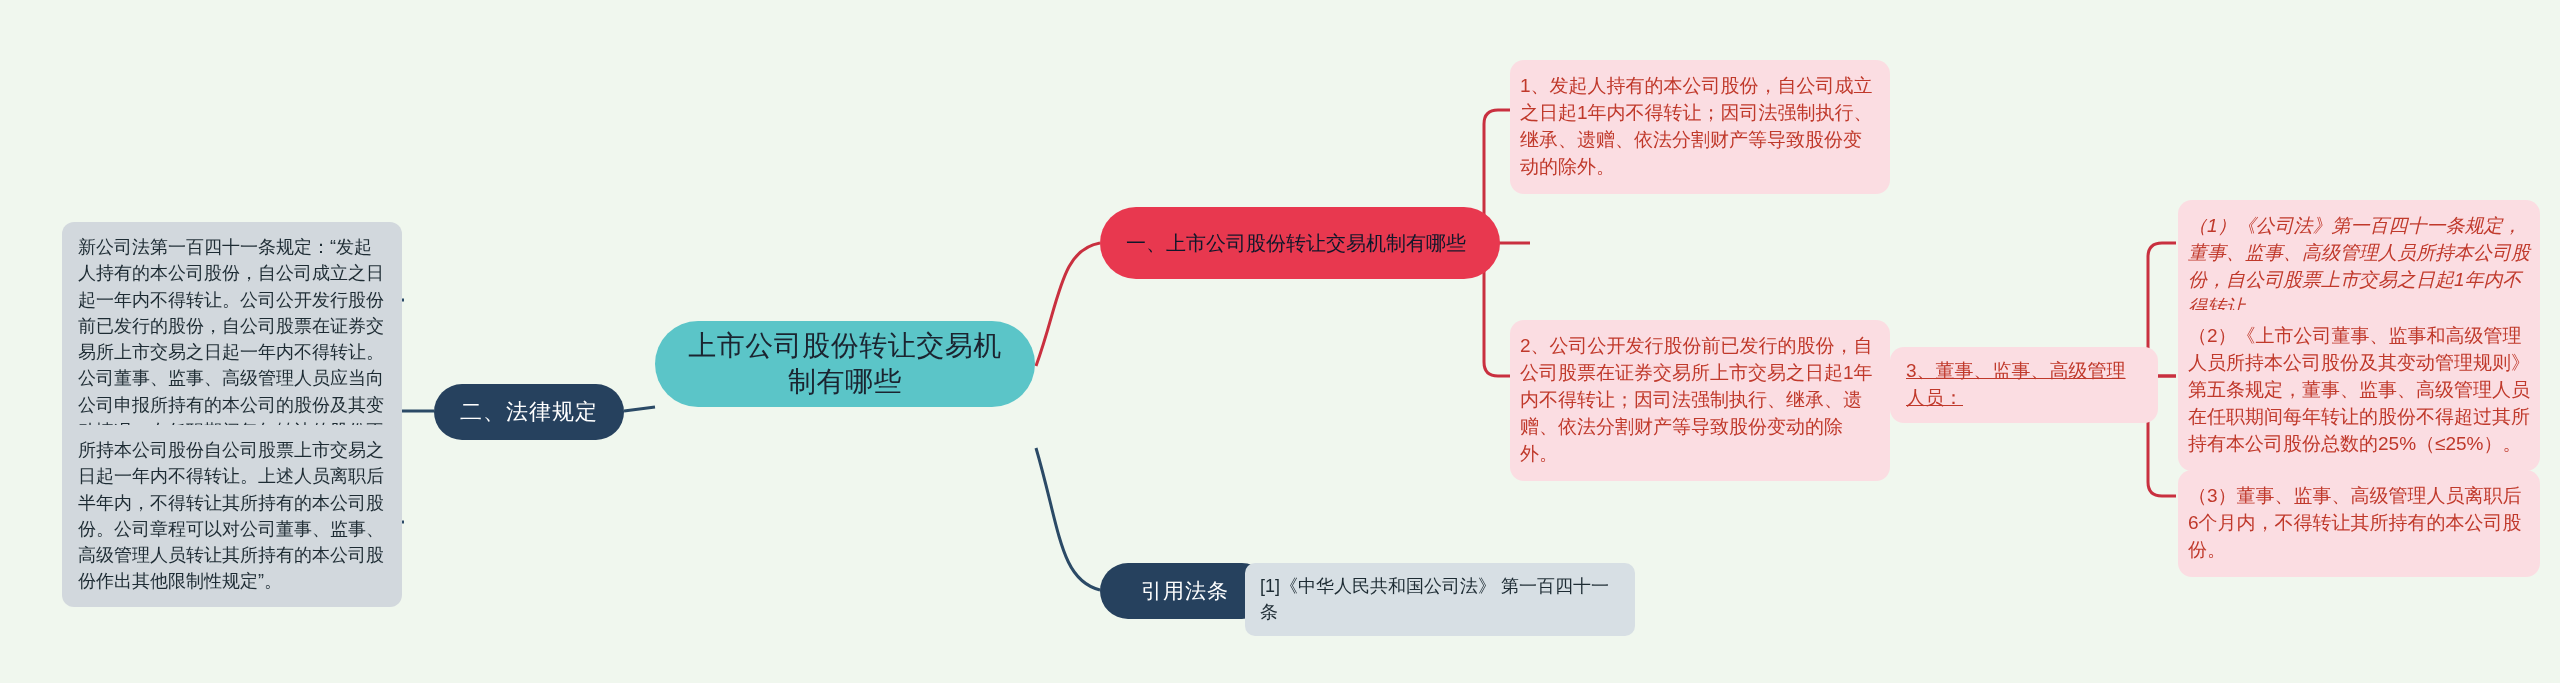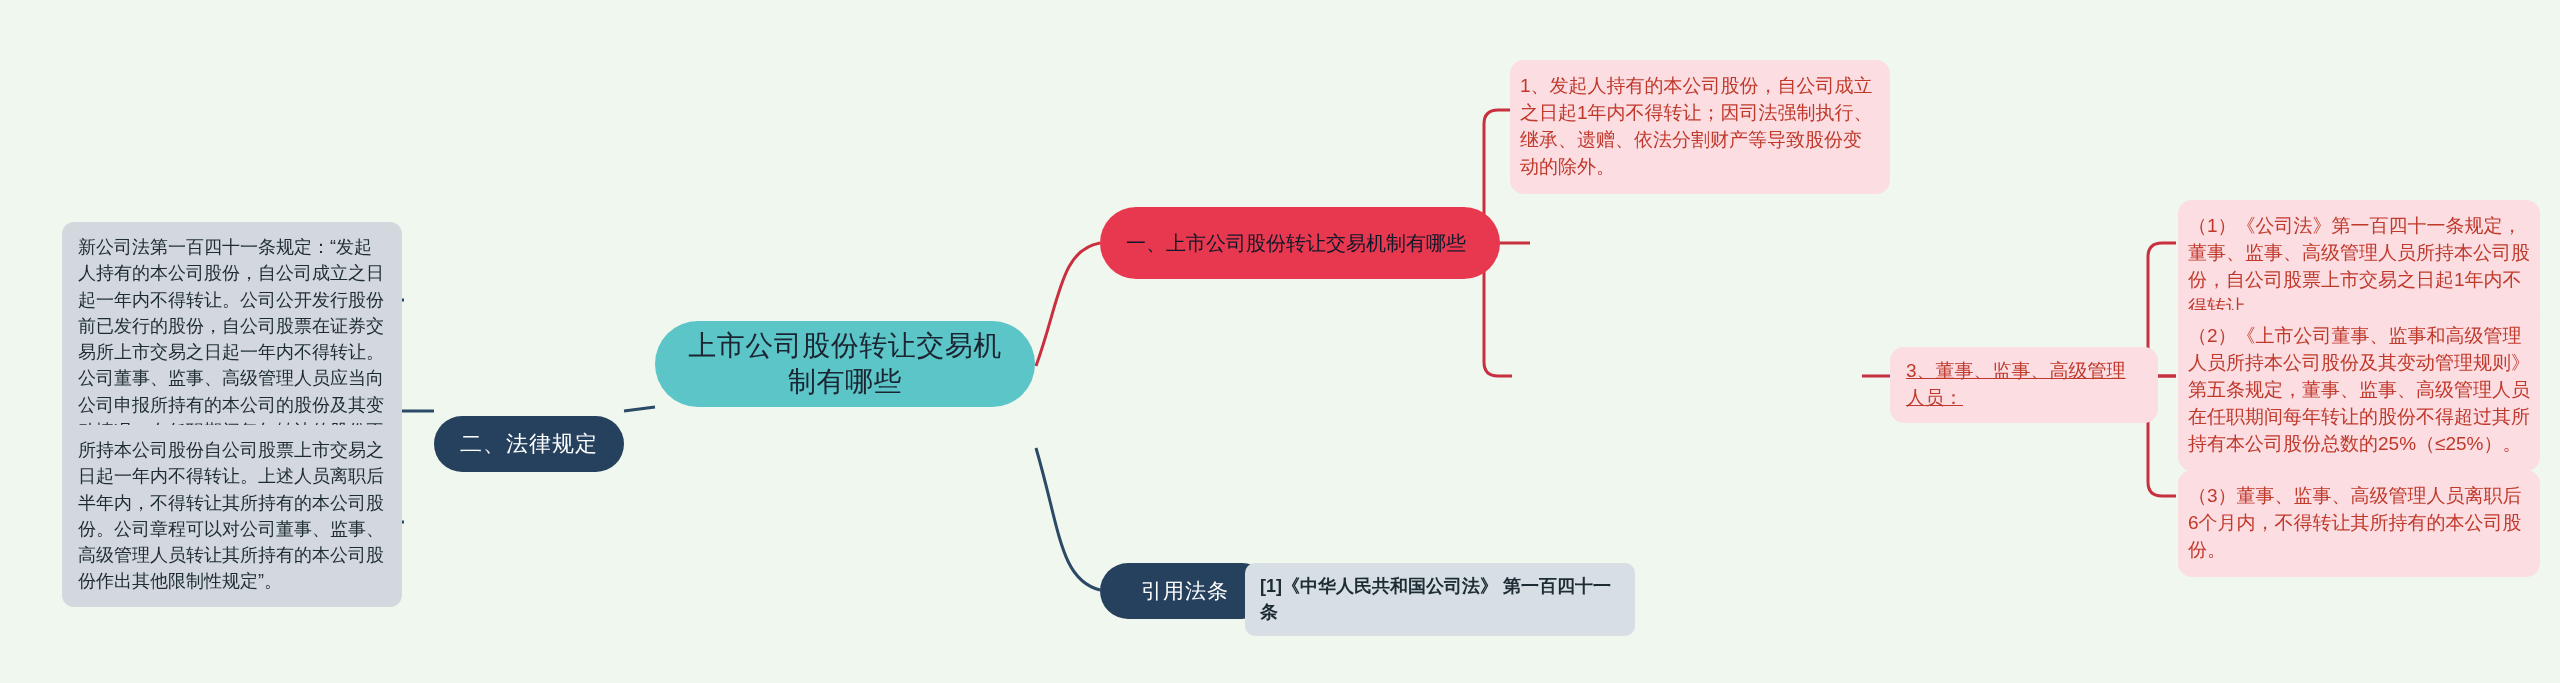--- a/index.html
+++ b/index.html
@@ -34,51 +34,51 @@
     color:#0f172a;font-size:20px;line-height:1.35;
     padding:0 26px;
   }
 
   
   .navy-branch{
     background:#26415e;border-radius:30px;
     display:flex;align-items:center;justify-content:center;
     color:#ffffff;font-size:22px;letter-spacing:1px;
   }
-  .navy-law{left:434px;top:384px;width:190px;height:56px;margin-top:32px;}
+  .navy-law{left:434px;top:384px;width:190px;height:56px;}
   .navy-cite{left:1100px;top:563px;width:170px;height:56px;font-size:21px;}
 
   
   .pink{
     background:#fbdde2;border-radius:14px;
     color:#c0392b;font-size:19px;line-height:1.42;
     padding:13px 10px;box-sizing:border-box;
   }
   .pink-1{left:1510px;top:60px;width:380px;}
   .pink-2{left:1510px;top:320px;width:380px;}
   .pink-3{left:1890px;top:347px;width:268px;padding:11px 16px;font-size:19px;text-decoration:underline;}
-  .pink-r1{left:2178px;top:200px;width:362px;}
+  .pink-r1{left:2178px;top:200px;width:362px;font-style:italic;}
   .pink-r2{left:2178px;top:310px;width:362px;}
   .pink-r3{left:2178px;top:470px;width:362px;}
 
   
   .grey{
     background:#d2d8dd;border-radius:12px;
     color:#1d2b33;font-size:18px;line-height:1.46;
     padding:12px 16px;box-sizing:border-box;
   }
   .grey-1{left:62px;top:222px;width:340px;}
   .grey-2{left:62px;top:425px;width:340px;}
 
   
   .cite-card{
     left:1245px;top:563px;width:390px;
     background:#d7dfe4;border-radius:10px;
     color:#1d2b33;font-size:18px;line-height:1.42;
-    padding:11px 15px;box-sizing:border-box;font-weight:bold;
+    padding:11px 15px;box-sizing:border-box;
   }
 </style>
 </head>
 <body>
 
 <div id="canvas">
 
   <svg class="links" viewBox="0 0 2560 683" xmlns="http://www.w3.org/2000/svg">
 
     <path d="M 1036 366 C 1060 300, 1060 250, 1100 243" fill="none" stroke="#c9303f" stroke-width="3"></path>
@@ -112,20 +112,23 @@
   </div>
 
   <div class="node red-branch">
     <span>一、上市公司股份转让交易机制有哪些</span>
   </div>
 
   <div class="node pink pink-1">
     <span>1、发起人持有的本公司股份，自公司成立之日起1年内不得转让；因司法强制执行、继承、遗赠、依法分割财产等导致股份变动的除外。</span>
   </div>
 
+  <div class="node pink pink-2">
+    <span>2、公司公开发行股份前已发行的股份，自公司股票在证券交易所上市交易之日起1年内不得转让；因司法强制执行、继承、遗赠、依法分割财产等导致股份变动的除外。</span>
+  </div>
 
   <div class="node pink pink-3">
     <span>3、董事、监事、高级管理人员：</span>
   </div>
 
   <div class="node pink pink-r1">
     <span>（1）《公司法》第一百四十一条规定，董事、监事、高级管理人员所持本公司股份，自公司股票上市交易之日起1年内不得转让。</span>
   </div>
   <div class="node pink pink-r2">
     <span>（2）《上市公司董事、监事和高级管理人员所持本公司股份及其变动管理规则》第五条规定，董事、监事、高级管理人员在任职期间每年转让的股份不得超过其所持有本公司股份总数的25%（≤25%）。</span>

